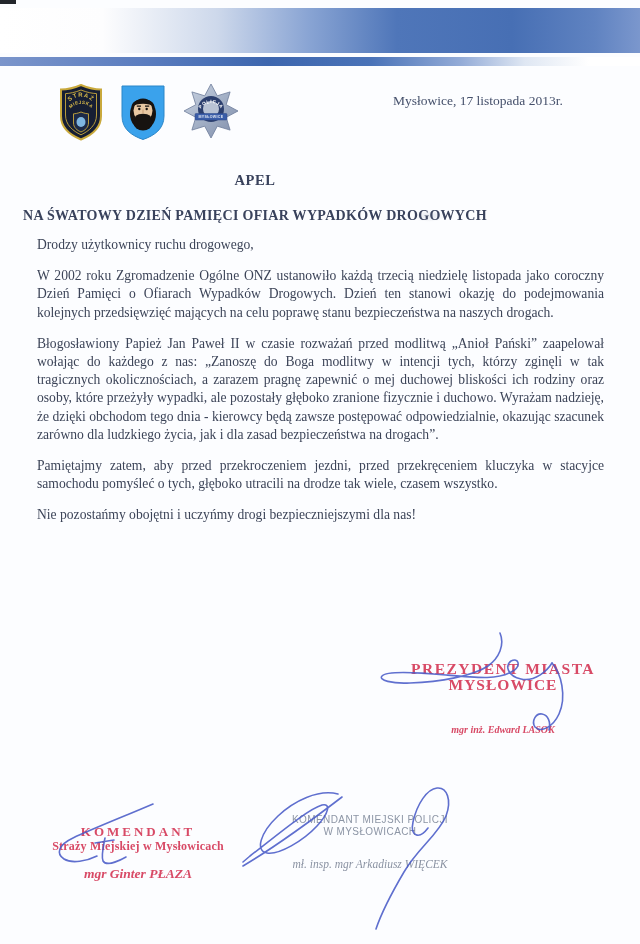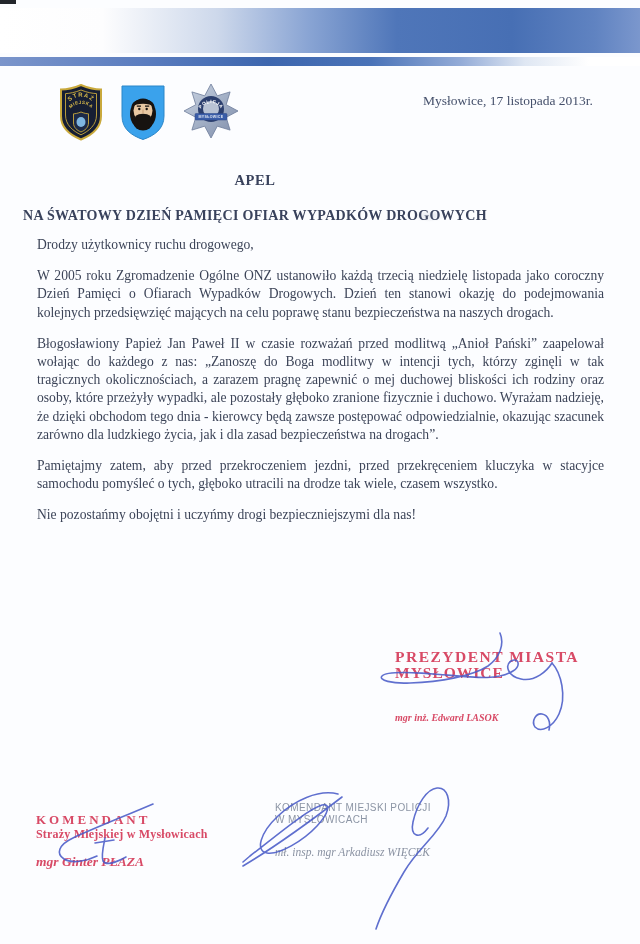--- a/index.html
+++ b/index.html
@@ -17,32 +17,32 @@
   }
   .top-stripe{
     position:absolute;left:0;top:57px;width:640px;height:9px;
     background:linear-gradient(to right,#7b95cb 0%,#5b7dbf 22%,#3d66ae 42%,#46 70b5 55%,#4a73b8 58%,#93abd7 72%,#dfe7f3 82%,#ffffff 92%);
     background:linear-gradient(to right,#7b95cb 0%,#5b7dbf 22%,#3d66ae 42%,#4a73b8 58%,#93abd7 72%,#dfe7f3 82%,#ffffff 92%);
   }
   
   .emblems{position:absolute;left:57px;top:83px;display:flex;gap:14px;align-items:flex-start;}
   .emblem{display:block;}
   
-  .date-line{position:absolute;left:393px;top:93px;width:230px;font-size:13.5px;color:#45506b;text-align:center;}
+  .date-line{position:absolute;left:393px;top:93px;width:230px;font-size:13.5px;color:#45506b;}
   
   .title-block{position:absolute;left:0;top:172px;width:510px;text-align:center;font-weight:bold;color:#39425c;}
   .title-1{font-size:14.5px;letter-spacing:.6px;}
   .title-2{font-size:14px;letter-spacing:.3px;margin-top:19px;}
   
   .body-text{position:absolute;left:37px;top:236px;width:567px;font-size:13.6px;line-height:18.2px;color:#3c4458;}
   .body-text p{margin:0 0 13px 0;text-align:justify;}
   .body-text p.greeting{text-align:left;}
   .body-text p.last{text-align:left;}
   
-  .stamp{position:absolute;font-weight:bold;}
+  .stamp{position:absolute;text-align:center;font-weight:bold;margin-top:12px;}
   .stamp-red{color:#d84a66;}
   .stamp-president{left:395px;top:649px;width:216px;}
   .stamp-president .l1{font-size:15.5px;letter-spacing:1.5px;line-height:16px;}
   .stamp-president .l2{font-size:15.5px;letter-spacing:1px;line-height:16px;}
   .stamp-president .nm{margin-top:31px;font-style:italic;font-size:10px;}
   .stamp-guard{left:36px;top:812px;width:204px;}
   .stamp-guard .l1{font-size:13px;letter-spacing:3px;line-height:15px;}
   .stamp-guard .l2{font-size:12px;letter-spacing:.2px;line-height:14px;}
   .stamp-guard .nm{margin-top:13px;font-style:italic;font-size:13.5px;}
   .stamp-police{left:275px;top:802px;width:190px;color:#8c95a5;font-weight:normal;
@@ -121,21 +121,21 @@
 
   <div class="title-block">
     <div class="title-1">APEL</div>
     <div class="title-2">NA ŚWATOWY DZIEŃ PAMIĘCI OFIAR WYPADKÓW DROGOWYCH</div>
   </div>
 
   <div class="smudge"></div>
 
   <div class="body-text">
     <p class="greeting">Drodzy użytkownicy ruchu drogowego,</p>
-    <p>W 2005 roku Zgromadzenie Ogólne ONZ ustanowiło każdą trzecią niedzielę listopada jako coroczny Dzień Pamięci o Ofiarach Wypadków Drogowych. Dzień ten stanowi okazję do podejmowania kolejnych przedsięwzięć mających na celu poprawę stanu bezpieczeństwa na naszych drogach.</p>
+    <p>W 2002 roku Zgromadzenie Ogólne ONZ ustanowiło każdą trzecią niedzielę listopada jako coroczny Dzień Pamięci o Ofiarach Wypadków Drogowych. Dzień ten stanowi okazję do podejmowania kolejnych przedsięwzięć mających na celu poprawę stanu bezpieczeństwa na naszych drogach.</p>
     <p>Błogosławiony Papież Jan Paweł II w czasie rozważań przed modlitwą „Anioł Pański” zaapelował wołając do każdego z nas: „Zanoszę do Boga modlitwy w intencji tych, którzy zginęli w tak tragicznych okolicznościach, a zarazem pragnę zapewnić o mej duchowej bliskości ich rodziny oraz osoby, które przeżyły wypadki, ale pozostały głęboko zranione fizycznie i duchowo. Wyrażam nadzieję, że dzięki obchodom tego dnia - kierowcy będą zawsze postępować odpowiedzialnie, okazując szacunek zarówno dla ludzkiego życia, jak i dla zasad bezpieczeństwa na drogach”.</p>
     <p>Pamiętajmy zatem, aby przed przekroczeniem jezdni, przed przekręceniem kluczyka w stacyjce samochodu pomyśleć o tych, głęboko utracili na drodze tak wiele, czasem wszystko.</p>
     <p class="last">Nie pozostańmy obojętni i uczyńmy drogi bezpieczniejszymi dla nas!</p>
   </div>
 
   <div class="stamp stamp-red stamp-president">
     <div class="l1">PREZYDENT MIASTA</div>
     <div class="l2">MYSŁOWICE</div>
     <div class="nm">mgr inż. Edward LASOK</div>
   </div>

